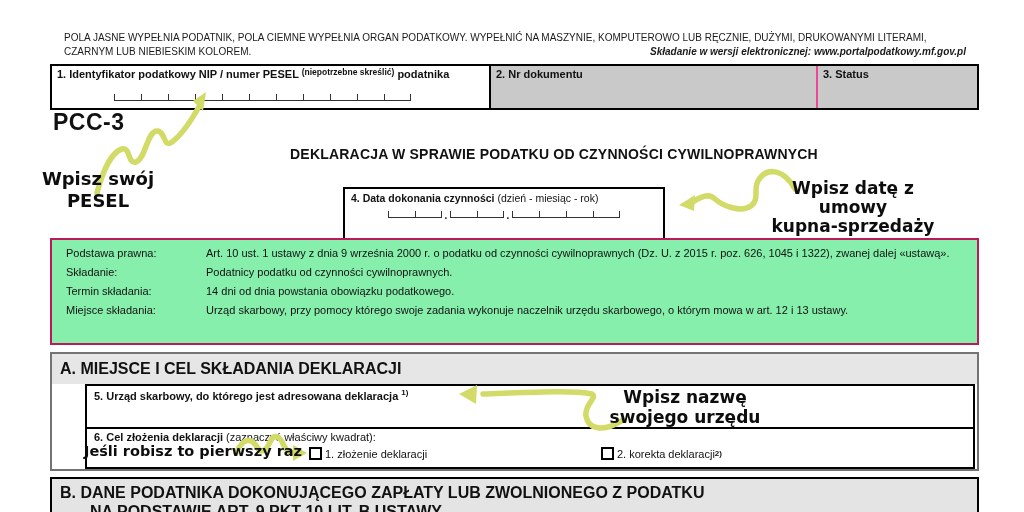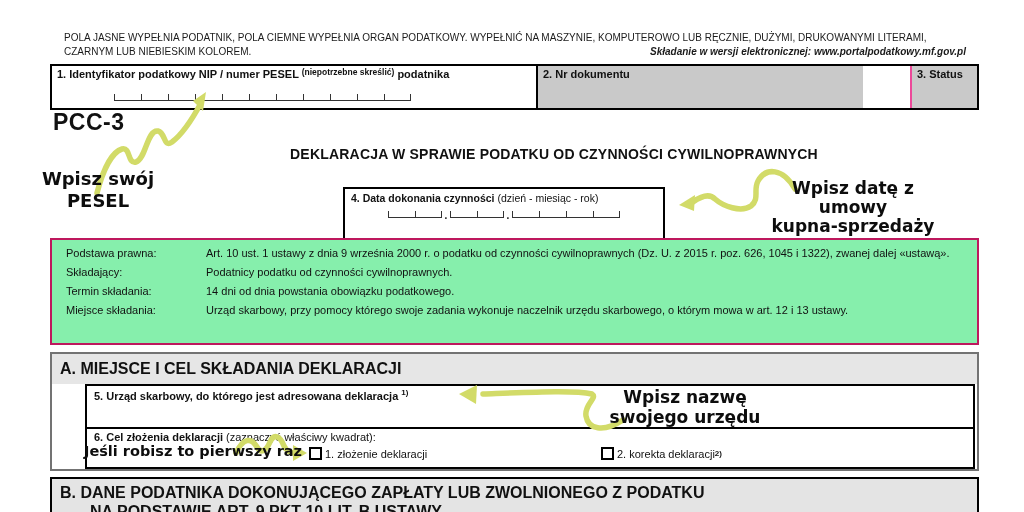--- a/index.html
+++ b/index.html
@@ -9,21 +9,21 @@
     font-family:"Liberation Sans", sans-serif; color:#111; overflow:hidden;
   }
   .abs { position:absolute; }
 
   
   .instructions { left:64px; top:31px; width:902px; font-size:10px; line-height:13.5px; color:#1a1a1a; }
   .instr-row2 { display:flex; justify-content:space-between; align-items:flex-end; }
   .efiling { font-weight:bold; font-style:italic; font-size:10px; }
 
   
-  .header-table { left:50px; top:64px; width:929px; height:46px; border:2px solid #000; display:flex; background:#fff;gap:47px; }
+  .header-table { left:50px; top:64px; width:929px; height:46px; border:2px solid #000; display:flex; background:#fff; }
   .h-cell { padding:2px 5px; font-size:11px; font-weight:bold; position:relative; }
   .cell1 { flex:0 0 437px; background:#fff; }
   .cell2 { flex:0 0 327px; background:#c9c9c9; border-left:2px solid #000; }
   .cell3 { flex:1 1 auto; background:#c9c9c9; border-left:2px solid #ec4899; }
   .f1-note { font-size:8.5px; font-weight:bold; position:relative; top:-3px; }
 
   
   .comb { display:flex; }
   .comb .seg { width:27px; height:7px; border-left:1px solid #333; border-bottom:1px solid #333; }
   .comb .seg.last { border-right:1px solid #333; }
@@ -128,21 +128,21 @@
       <span class="seg last"></span>
   </div>
 </div>
 
 <div class="abs legal">
   <div class="legal-row">
     <div class="lbl">Podstawa prawna:</div>
     <div class="val">Art. 10 ust. 1 ustawy z dnia 9 września 2000 r. o podatku od czynności cywilnoprawnych  (Dz. U. z 2015 r. poz. 626, 1045 i 1322), zwanej dalej «ustawą».</div>
   </div>
   <div class="legal-row">
-    <div class="lbl">Składający:</div>
+    <div class="lbl">Składanie:</div>
     <div class="val">Podatnicy podatku od czynności cywilnoprawnych.</div>
   </div>
   <div class="legal-row">
     <div class="lbl">Termin składania:</div>
     <div class="val">14 dni od dnia powstania obowiązku podatkowego.</div>
   </div>
   <div class="legal-row">
     <div class="lbl">Miejsce składania:</div>
     <div class="val">Urząd skarbowy, przy pomocy którego swoje zadania wykonuje naczelnik urzędu skarbowego, o którym mowa w art. 12 i 13 ustawy.</div>
   </div>

